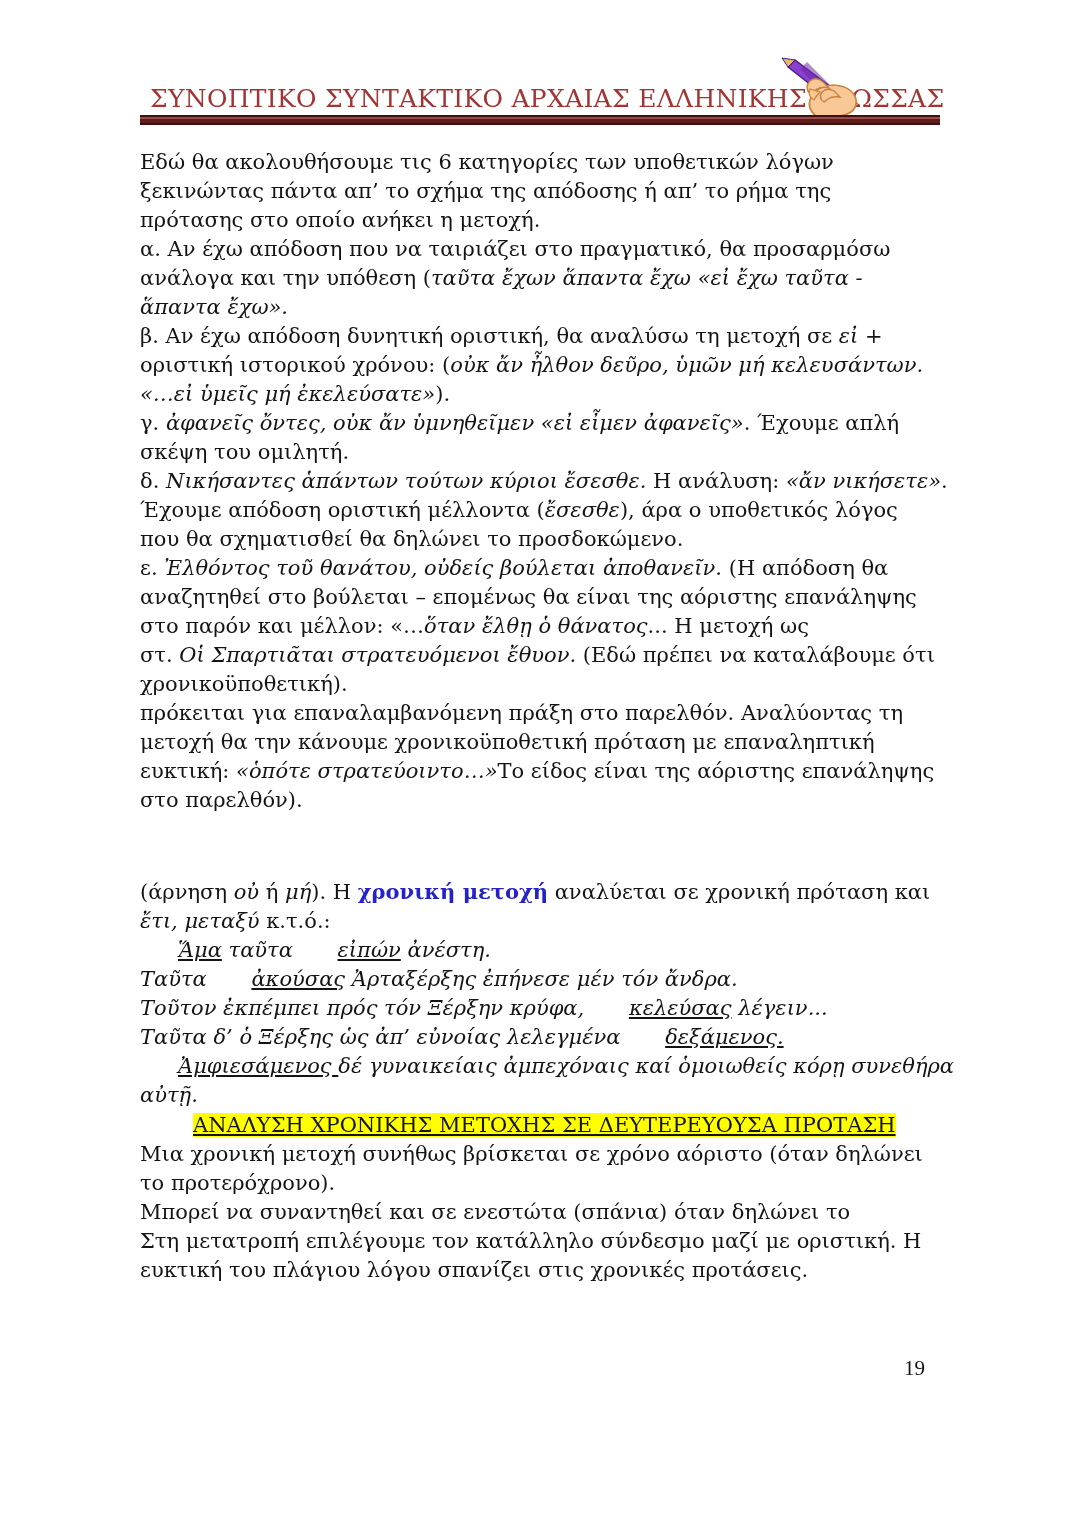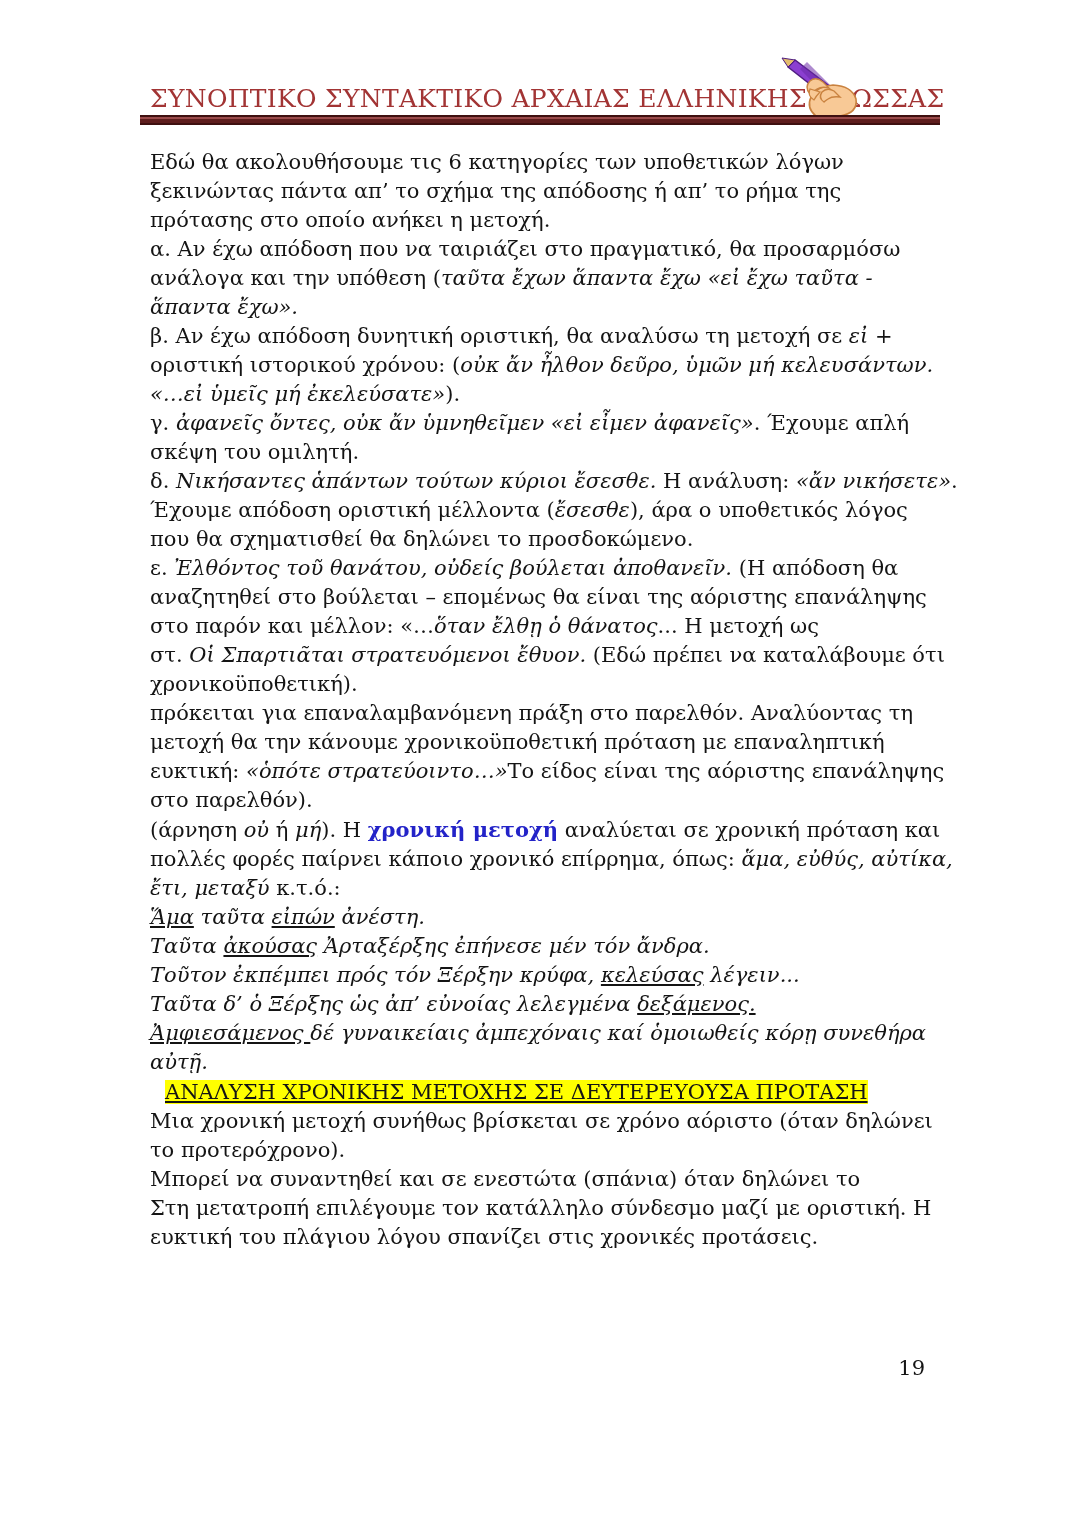--- a/index.html
+++ b/index.html
@@ -31,40 +31,40 @@
   .header-icon{position:absolute;left:780px;top:56px;width:80px;height:62px;}
   .header-rule{
     position:absolute;left:140px;top:115px;width:800px;height:10px;
     background:linear-gradient(to bottom,
       var(--rule_dark) 0 2px,
       var(--rule_mid) 2px 4px,
       var(--rule_base) 4px 8px,
       var(--rule_dark) 8px 10px);
   }
 
-  .doc-body{position:absolute;left:150px;top:148px;width:805px;}
+  .doc-body{position:absolute;left:140px;top:148px;width:805px;}
   .line{
     margin:0;
     font-size:21px;
     line-height:29px;
     min-height:29px;
     white-space:nowrap;
   }
-  .gap-above{}
+  .gap-above{margin-top:62px;}
   .heading{margin-top:1px;padding-left:15px;}
 
   .italic{font-style:italic;}
-  .underline{text-decoration:underline;}
+  .underline{text-decoration:underline;margin-left:38px;}
   .bold{font-weight:normal;}
   .blue-bold{color:var(--link_blue);font-weight:bold;}
   .highlight{background:var(--highlight_yellow);}
 
   .page-number{
     position:absolute;left:0;top:1356px;width:925px;
-    text-align:right;font-size:21px;
+    text-align:right;font-size:21px;font-family:Liberation Serif, serif;
   }
 </style>
 </head>
 <body>
 
 <div class="page">
 
   <div class="header-title">ΣΥΝΟΠΤΙΚΟ ΣΥΝΤΑΚΤΙΚΟ ΑΡΧΑΙΑΣ ΕΛΛΗΝΙΚΗΣ ΓΛΩΣΣΑΣ</div>
 
   <div class="header-icon">
@@ -105,21 +105,20 @@
       <p class="line"><span>ε. </span><span class="italic">Ἐλθόντος τοῦ θανάτου, οὐδείς βούλεται ἀποθανεῖν.</span><span> (Η απόδοση θα</span></p>
       <p class="line"><span>αναζητηθεί στο βούλεται – επομένως θα είναι της αόριστης επανάληψης</span></p>
       <p class="line"><span>στο παρόν και μέλλον: «…</span><span class="italic">ὅταν ἔλθῃ ὁ θάνατος</span><span>... Η μετοχή ως</span></p>
       <p class="line"><span>στ. </span><span class="italic">Οἱ Σπαρτιᾶται στρατευόμενοι ἔθυον.</span><span> (Εδώ πρέπει να καταλάβουμε ότι</span></p>
       <p class="line"><span>χρονικοϋποθετική).</span></p>
       <p class="line"><span>πρόκειται για επαναλαμβανόμενη πράξη στο παρελθόν. Αναλύοντας τη</span></p>
       <p class="line"><span>μετοχή θα την κάνουμε χρονικοϋποθετική πρόταση με επαναληπτική</span></p>
       <p class="line"><span>ευκτική: </span><span class="italic">«ὁπότε στρατεύοιντο…»</span><span>Το είδος είναι της αόριστης επανάληψης</span></p>
       <p class="line"><span>στο παρελθόν).</span></p>
       <p class="line gap-above"><span>(άρνηση </span><span class="italic">οὐ</span><span> ή </span><span class="italic">μή</span><span>). Η </span><span class="blue-bold">χρονική μετοχή</span><span> αναλύεται σε χρονική πρόταση και</span></p>
-      <p class="line"><span>πολλές φορές παίρνει κάποιο χρονικό επίρρημα, όπως: </span><span class="italic">ἅμα, εὐθύς, αὐτίκα,</span></p>
       <p class="line"><span class="italic">ἔτι, μεταξύ</span><span> κ.τ.ό.:</span></p>
       <p class="line"><span class="italic underline">Ἅμα</span><span class="italic"> ταῦτα </span><span class="italic underline">εἰπών</span><span class="italic"> ἀνέστη.</span></p>
       <p class="line"><span class="italic">Ταῦτα </span><span class="italic underline">ἀκούσας</span><span class="italic"> Ἀρταξέρξης ἐπήνεσε μέν τόν ἄνδρα.</span></p>
       <p class="line"><span class="italic">Τοῦτον ἐκπέμπει πρός τόν Ξέρξην κρύφα, </span><span class="italic underline">κελεύσας</span><span class="italic"> λέγειν...</span></p>
       <p class="line"><span class="italic">Ταῦτα δ’ ὁ Ξέρξης ὡς ἀπ’ εὐνοίας λελεγμένα </span><span class="italic underline">δεξάμενος.</span></p>
       <p class="line"><span class="italic underline">Ἀμφιεσάμενος </span><span class="italic">δέ γυναικείαις ἀμπεχόναις καί ὁμοιωθείς κόρῃ συνεθήρα</span></p>
       <p class="line"><span class="italic">αὐτῇ.</span></p>
       <p class="line heading"><span class="highlight underline">ΑΝΑΛΥΣΗ ΧΡΟΝΙΚΗΣ ΜΕΤΟΧΗΣ ΣΕ ΔΕΥΤΕΡΕΥΟΥΣΑ ΠΡΟΤΑΣΗ</span></p>
       <p class="line"><span>Μια χρονική μετοχή συνήθως βρίσκεται σε χρόνο αόριστο (όταν δηλώνει</span></p>
       <p class="line"><span>το </span><span class="bold">προτερόχρονο</span><span>).</span></p>

